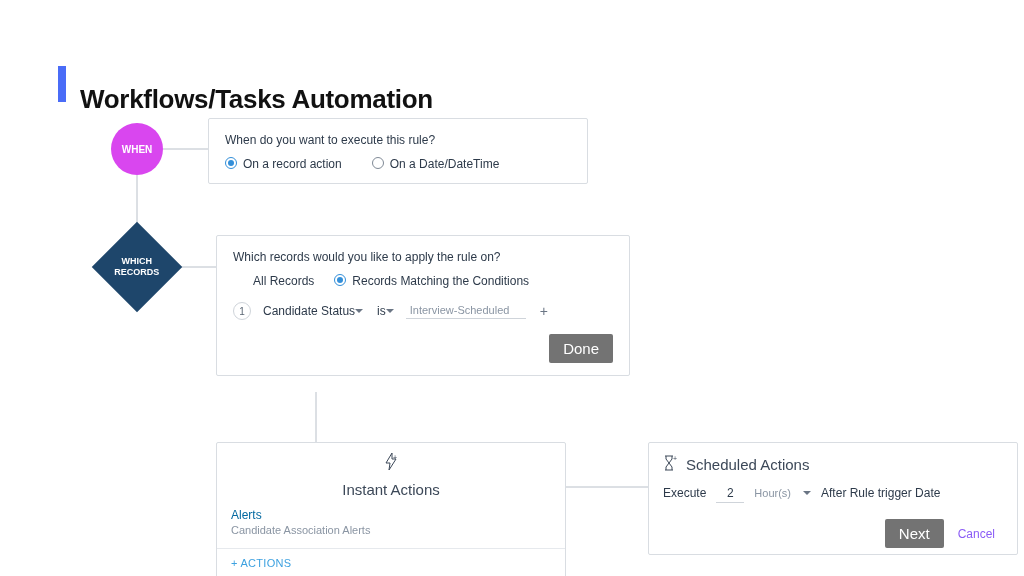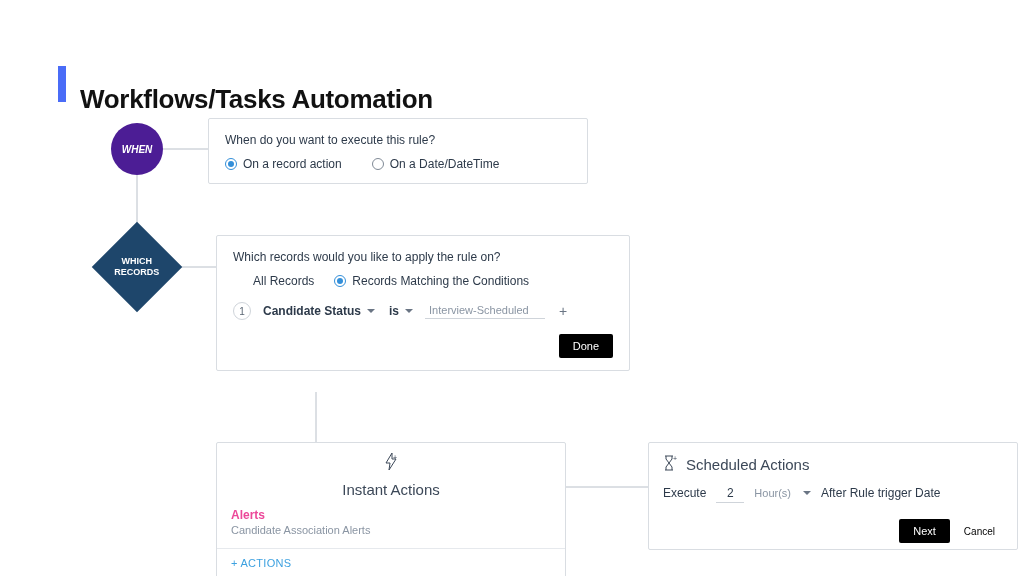--- a/index.html
+++ b/index.html
@@ -71,21 +71,20 @@
   }
   .radio-row {
     display: flex;
     gap: 30px;
     font-size: 12px;
     color: #2d3a4a;
     align-items: center;
   }
   .radio-item {
     display: flex;
-    align-items: center;
     gap: 6px;
     cursor: pointer;
   }
   .radio {
     width: 12px; height: 12px;
     border: 1px solid #808a96;
     border-radius: 50%;
     display: inline-flex;
     align-items: center;
     justify-content: center;
@@ -121,25 +120,23 @@
     border: 1px solid #cfd4da;
     display: inline-flex;
     align-items: center;
     justify-content: center;
     font-size: 10px;
     color: #5a6573;
   }
   .dd {
     display: inline-flex;
     align-items: center;
-    gap: 6px;
     color: #2d3a4a;
     padding: 2px 2px;
     cursor: pointer;
-    font-weight: bold;
   }
   .dd .caret, .caret {
     width: 0; height: 0;
     border-left: 4px solid transparent;
     border-right: 4px solid transparent;
     border-top: 4px solid #6a7584;
   }
   .cond-value {
     color: #8a95a3;
     border-bottom: 1px solid #cfd4da;
@@ -151,48 +148,47 @@
     color: #6a7584;
     font-size: 14px;
     cursor: pointer;
     padding: 0 4px;
   }
   .done-row {
     text-align: right;
     margin-top: 14px;
   }
   .btn-primary {
-    background: #000000;
+    background: #737373;
     color: #fff;
     border: none;
     padding: 6px 14px;
-    font-size: 11px;
+    font-size: 15px;
     border-radius: 2px;
     cursor: pointer;
   }
   .btn-secondary {
     background: transparent;
-    color: #000000;
+    color: #8b5cf6;
     border: none;
-    font-size: 10px;
+    font-size: 12px;
     padding: 6px 8px;
     cursor: pointer;
   }
   
   .node-when {
     position: absolute;
     left: 111px; top: 123px;
     width: 52px; height: 52px;
     border-radius: 50%;
-    background: #4c1d95;
+    background: #d946ef;
     color: #fff;
     display: flex; align-items: center; justify-content: center;
     font-size: 10px;
     font-weight: 600;
-    font-style: italic;
   }
   .node-which {
     position: absolute;
     left: 105px; top: 235px;
     width: 64px; height: 64px;
     background: #1e466b;
     color: #fff;
     display: flex; align-items: center; justify-content: center;
     text-align: center;
     font-size: 9px;
@@ -212,22 +208,22 @@
   }
   .icon-bolt {
     font-size: 15px;
     color: #3c4858;
   }
   .alerts-block {
     padding: 2px 14px 12px 14px;
   }
   .alerts-title {
     font-size: 12px;
-    color: #ec4899;
-    font-weight: 700;
+    color: #0369a1;
+    font-weight: 400;
   }
   .alerts-sub {
     font-size: 11px;
     color: #8a95a3;
     margin-top: 2px;
   }
   .actions-footer {
     border-top: 1px solid #e6e9ed;
     padding: 8px 14px;
     font-size: 11px;

